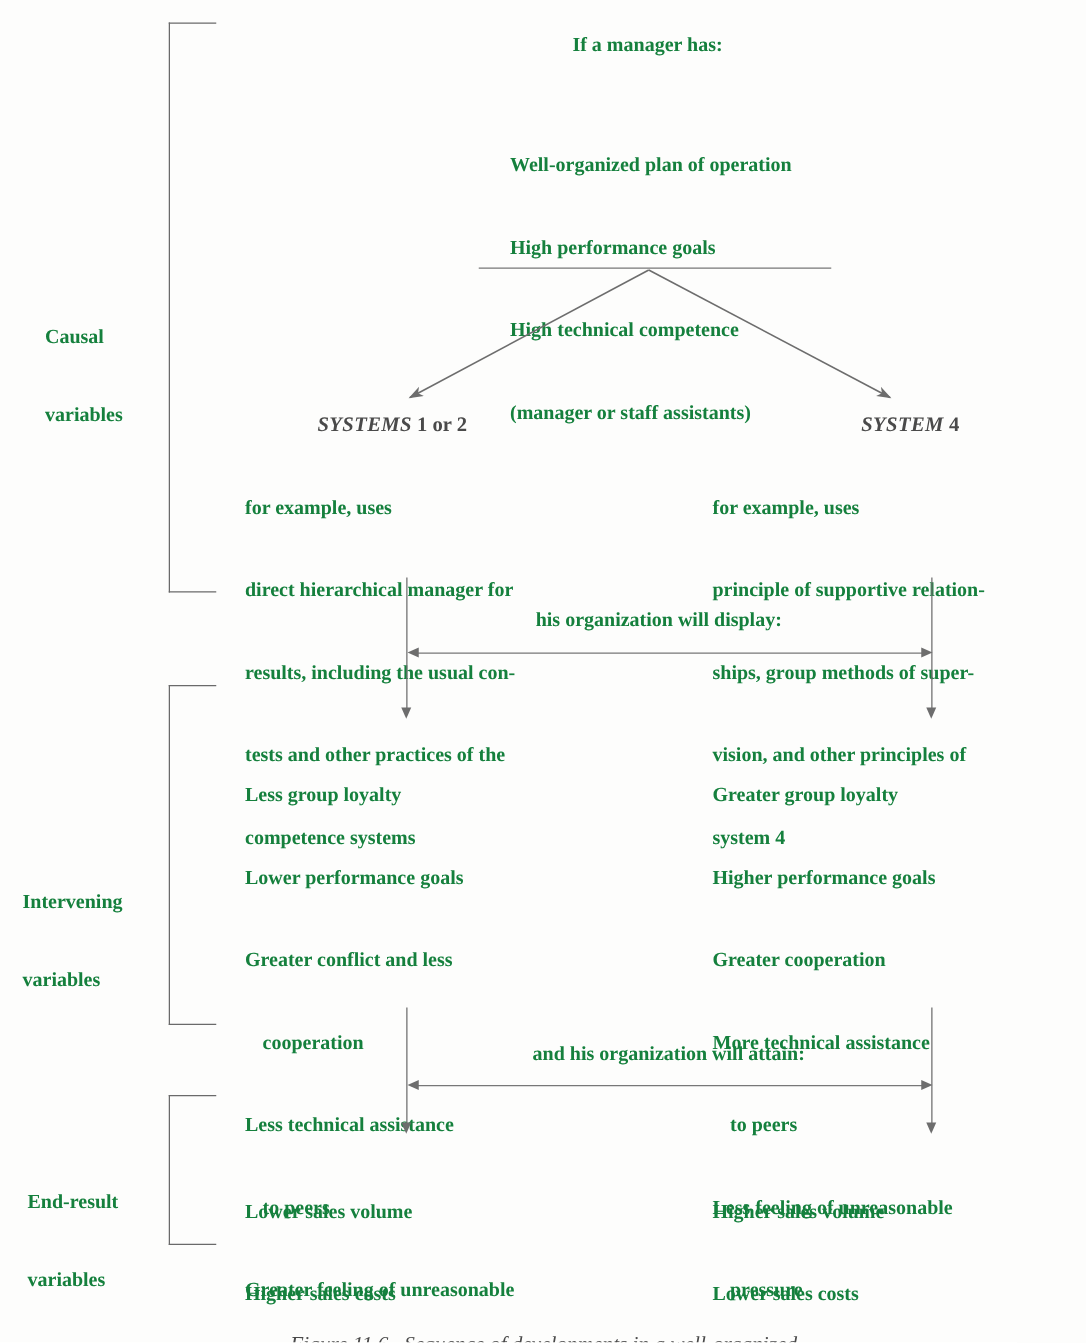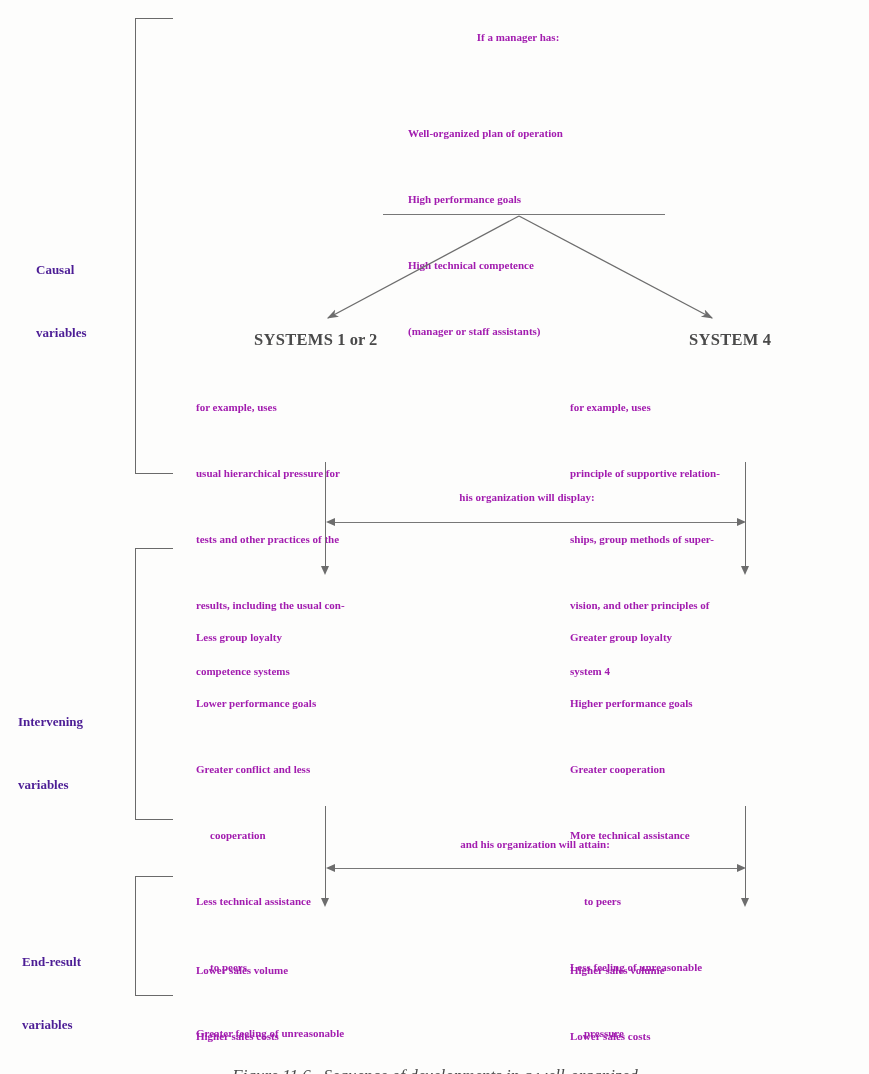--- a/index.html
+++ b/index.html
@@ -15,41 +15,41 @@
     overflow: hidden;
     font-family: "Liberation Serif", "DejaVu Serif", serif;
     color: #4d4d4d;
     -webkit-font-smoothing: antialiased;
   }
 
   
   .t {
     position: absolute;
     font-weight: bold;
-    font-size: 11px;
+    font-size: 16px;
     line-height: 22px;
-    color: #a21caf;
+    color: #15803d;
     white-space: pre;
   }
   .center { text-align: center; }
 
   
   .listline {
     display: block;
     white-space: pre;
   }
   .listline.ind { padding-left: 14px; }
 
   
   .margin-label {
     position: absolute;
     font-weight: bold;
-    font-size: 13px;
+    font-size: 16px;
     line-height: 21px;
-    color: #4c1d95;
+    color: #15803d;
     text-align: left;
     white-space: pre;
   }
 
   
   .bracket {
     position: absolute;
     border-left: 1.5px solid #6a6a6a;
     border-top: 1.5px solid #6a6a6a;
     border-bottom: 1.5px solid #6a6a6a;
@@ -110,20 +110,21 @@
     line-height: 25px;
     color: #4a4a4a;
     text-align: center;
     white-space: pre;
   }
 
   
   .sc {
     font-variant: small-caps;
     letter-spacing: 0.3px;
+    font-style: italic;
   }
   .syslabel {
     position: absolute;
     font-weight: bold;
     font-size: 16.5px;
     color: #4a4a4a;
     white-space: pre;
   }
 </style>
 </head>
@@ -171,23 +172,23 @@
       </marker>
     </defs>
     <line x1="519" y1="216" x2="328" y2="318" stroke="#6d6d6d" stroke-width="1.3" marker-end="url(#ahead)"></line>
     <line x1="519" y1="216" x2="712" y2="318" stroke="#6d6d6d" stroke-width="1.3" marker-end="url(#ahead)"></line>
   </svg>
 
   <div class="syslabel" style="left:254px; top:330px;"><span class="sc">SYSTEMS</span><span> 1 or 2</span></div>
 
   <div class="t" style="left:196px; top:352px; width:340px;">
     <span class="listline">for example, uses</span>
-    <span class="listline">usual hierarchical pressure for</span>
+    <span class="listline">direct hierarchical manager for</span>
+    <span class="listline">results, including the usual con-</span>
     <span class="listline">tests and other practices of the</span>
-    <span class="listline">results, including the usual con-</span>
     <span class="listline">competence systems</span>
   </div>
 
   <div class="syslabel" style="left:689px; top:330px;"><span class="sc">SYSTEM</span><span> 4</span></div>
 
   <div class="t" style="left:570px; top:352px; width:320px;">
     <span class="listline">for example, uses</span>
     <span class="listline">principle of supportive relation-</span>
     <span class="listline">ships, group methods of super-</span>
     <span class="listline">vision, and other principles of</span>

